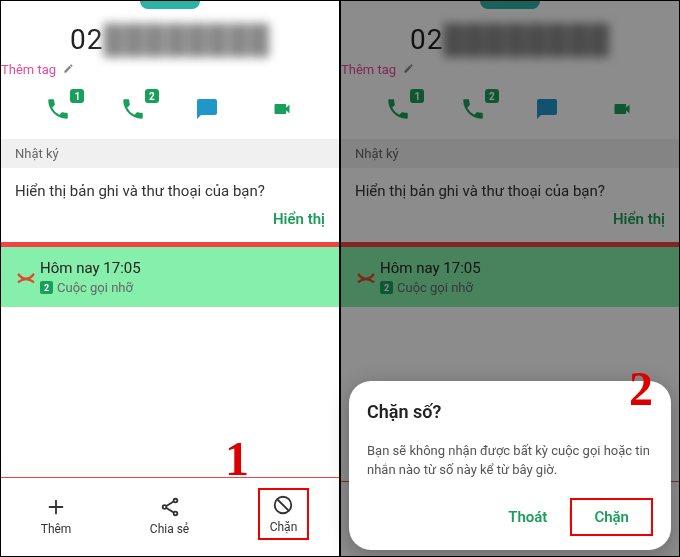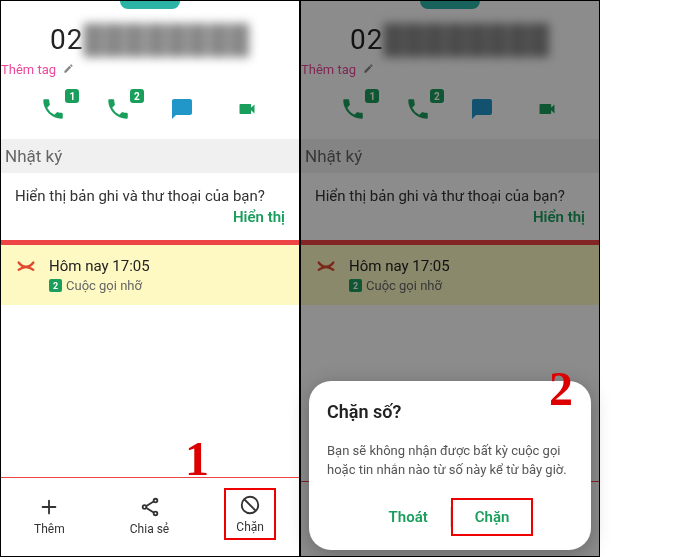--- a/index.html
+++ b/index.html
@@ -1,50 +1,50 @@
 <!DOCTYPE html>
 <html><head>
 <meta charset="utf-8">
 <style>
   * { margin: 0; padding: 0; box-sizing: border-box; }
   body { font-family: -apple-system, BlinkMacSystemFont, "Segoe UI", Roboto, sans-serif; background: #fff; width: 680px; height: 557px; overflow: hidden; }
   .container { display: flex; width: 680px; height: 557px; }
-  .screen { width: 300px; height: 557px; position: relative; background: #fff; border: 1px solid #000; }
+  .screen { width: 340px; height: 557px; position: relative; background: #fff; border: 1px solid #000; }
   .screen.dimmed::before { content: ''; position: absolute; inset: 0; background: rgba(0,0,0,0.45); z-index: 5; pointer-events: none; }
   .avatar-bottom { width: 60px; height: 8px; background: #2bb3a6; border-radius: 0 0 30px 30px; margin: 0 auto; }
   .phone-row { text-align: center; margin-top: 14px; font-size: 28px; color: #222; letter-spacing: 1px; }
   .phone-blur { filter: blur(5px); display: inline-block; color: #888; }
   .tag-row { text-align: left; margin-top: 6px; color: #ec4899; font-size: 13px; }
   .tag-row .pen { margin-left: 4px; }
   .actions-row { display: flex; justify-content: space-around; align-items: center; padding: 18px 20px 16px; }
   .action-slot { width: 40px; height: 28px; position: relative; display: flex; align-items: center; justify-content: center; }
   .phone-icon { position: relative; }
   .phone-icon svg { display: block; }
   .badge { position: absolute; top: -6px; right: -6px; background: #1a9e5c; color: #fff; font-size: 10px; font-weight: bold; width: 14px; height: 14px; border-radius: 3px; display: flex; align-items: center; justify-content: center; }
-  .section-label { background: #f0f0f0; color: #666; font-size: 17px; padding: 7px 4px; }
+  .section-label { background: #f0f0f0; color: #666; font-size: 13px; padding: 7px 14px; }
   .card { background: #fff; padding: 14px; border-bottom: 5px solid #ef4444; }
   .card-text { color: #333; font-size: 15px; }
-  .card-action { text-align: right; margin-top: 3px; color: #1a9e5c; font-weight: 600; font-size: 15px; }
-  .log-row { display: flex; align-items: flex-start; padding: 12px 14px; gap: 12px; background: #fef9c3; }
+  .card-action { text-align: right; margin-top: 10px; color: #1a9e5c; font-weight: 600; font-size: 15px; }
+  .log-row { display: flex; align-items: flex-end; padding: 12px 14px; gap: 3px; background: #86efac; }
   .missed-icon { color: #e04a2f; }
   .log-main { flex: 1; }
   .log-title { font-size: 15px; color: #222; }
   .log-sub { font-size: 13px; color: #666; margin-top: 3px; display: flex; align-items: center; gap: 4px; }
   .sim-badge { background: #1a9e5c; color: #fff; font-size: 9px; font-weight: bold; width: 13px; height: 13px; border-radius: 2px; display: inline-flex; align-items: center; justify-content: center; }
   .bottom-bar { position: absolute; bottom: 0; left: 0; right: 0; display: flex; justify-content: space-around; align-items: flex-end; padding: 10px 8px 16px; background: #fff; border-top: 1px solid #ef4444; z-index: 2; gap: 15px; }
   .bottom-item { display: flex; flex-direction: column; align-items: center; gap: 4px; color: #333; font-size: 12px; padding: 4px 10px; }
   .bottom-item svg { display: block; }
   .highlight-box { border: 2px solid #e00; }
   .step-number { position: absolute; font-size: 48px; font-weight: bold; color: #d00; font-family: "Times New Roman", serif; z-index: 20; pointer-events: none; }
   .step-1 { right: 90px; bottom: 70px; }
   .step-2 { right: 26px; bottom: 140px; }
   .dialog { position: absolute; left: 8px; right: 8px; bottom: 6px; background: #fff; border-radius: 22px; padding: 20px 18px 14px; z-index: 10; box-shadow: 0 4px 20px rgba(0,0,0,0.25); }
   .dialog-title { font-size: 18px; font-weight: 600; color: #222; margin-bottom: 12px; }
   .dialog-body { font-size: 13px; color: #555; line-height: 1.45; margin-bottom: 18px; margin-top: 20px; }
-  .dialog-actions { display: flex; justify-content: center; align-items: center; }
+  .dialog-actions { display: flex; justify-content: flex-end; align-items: center; }
   .dialog-btn { color: #1a9e5c; font-weight: 600; font-size: 15px; padding: 8px 22px; }
   .dialog-sep { width: 1px; height: 20px; background: #ddd; }
 </style>
 </head>
 <body>
 
 <div class="container">
 
   <div class="screen">
     <div class="avatar-bottom"></div>

